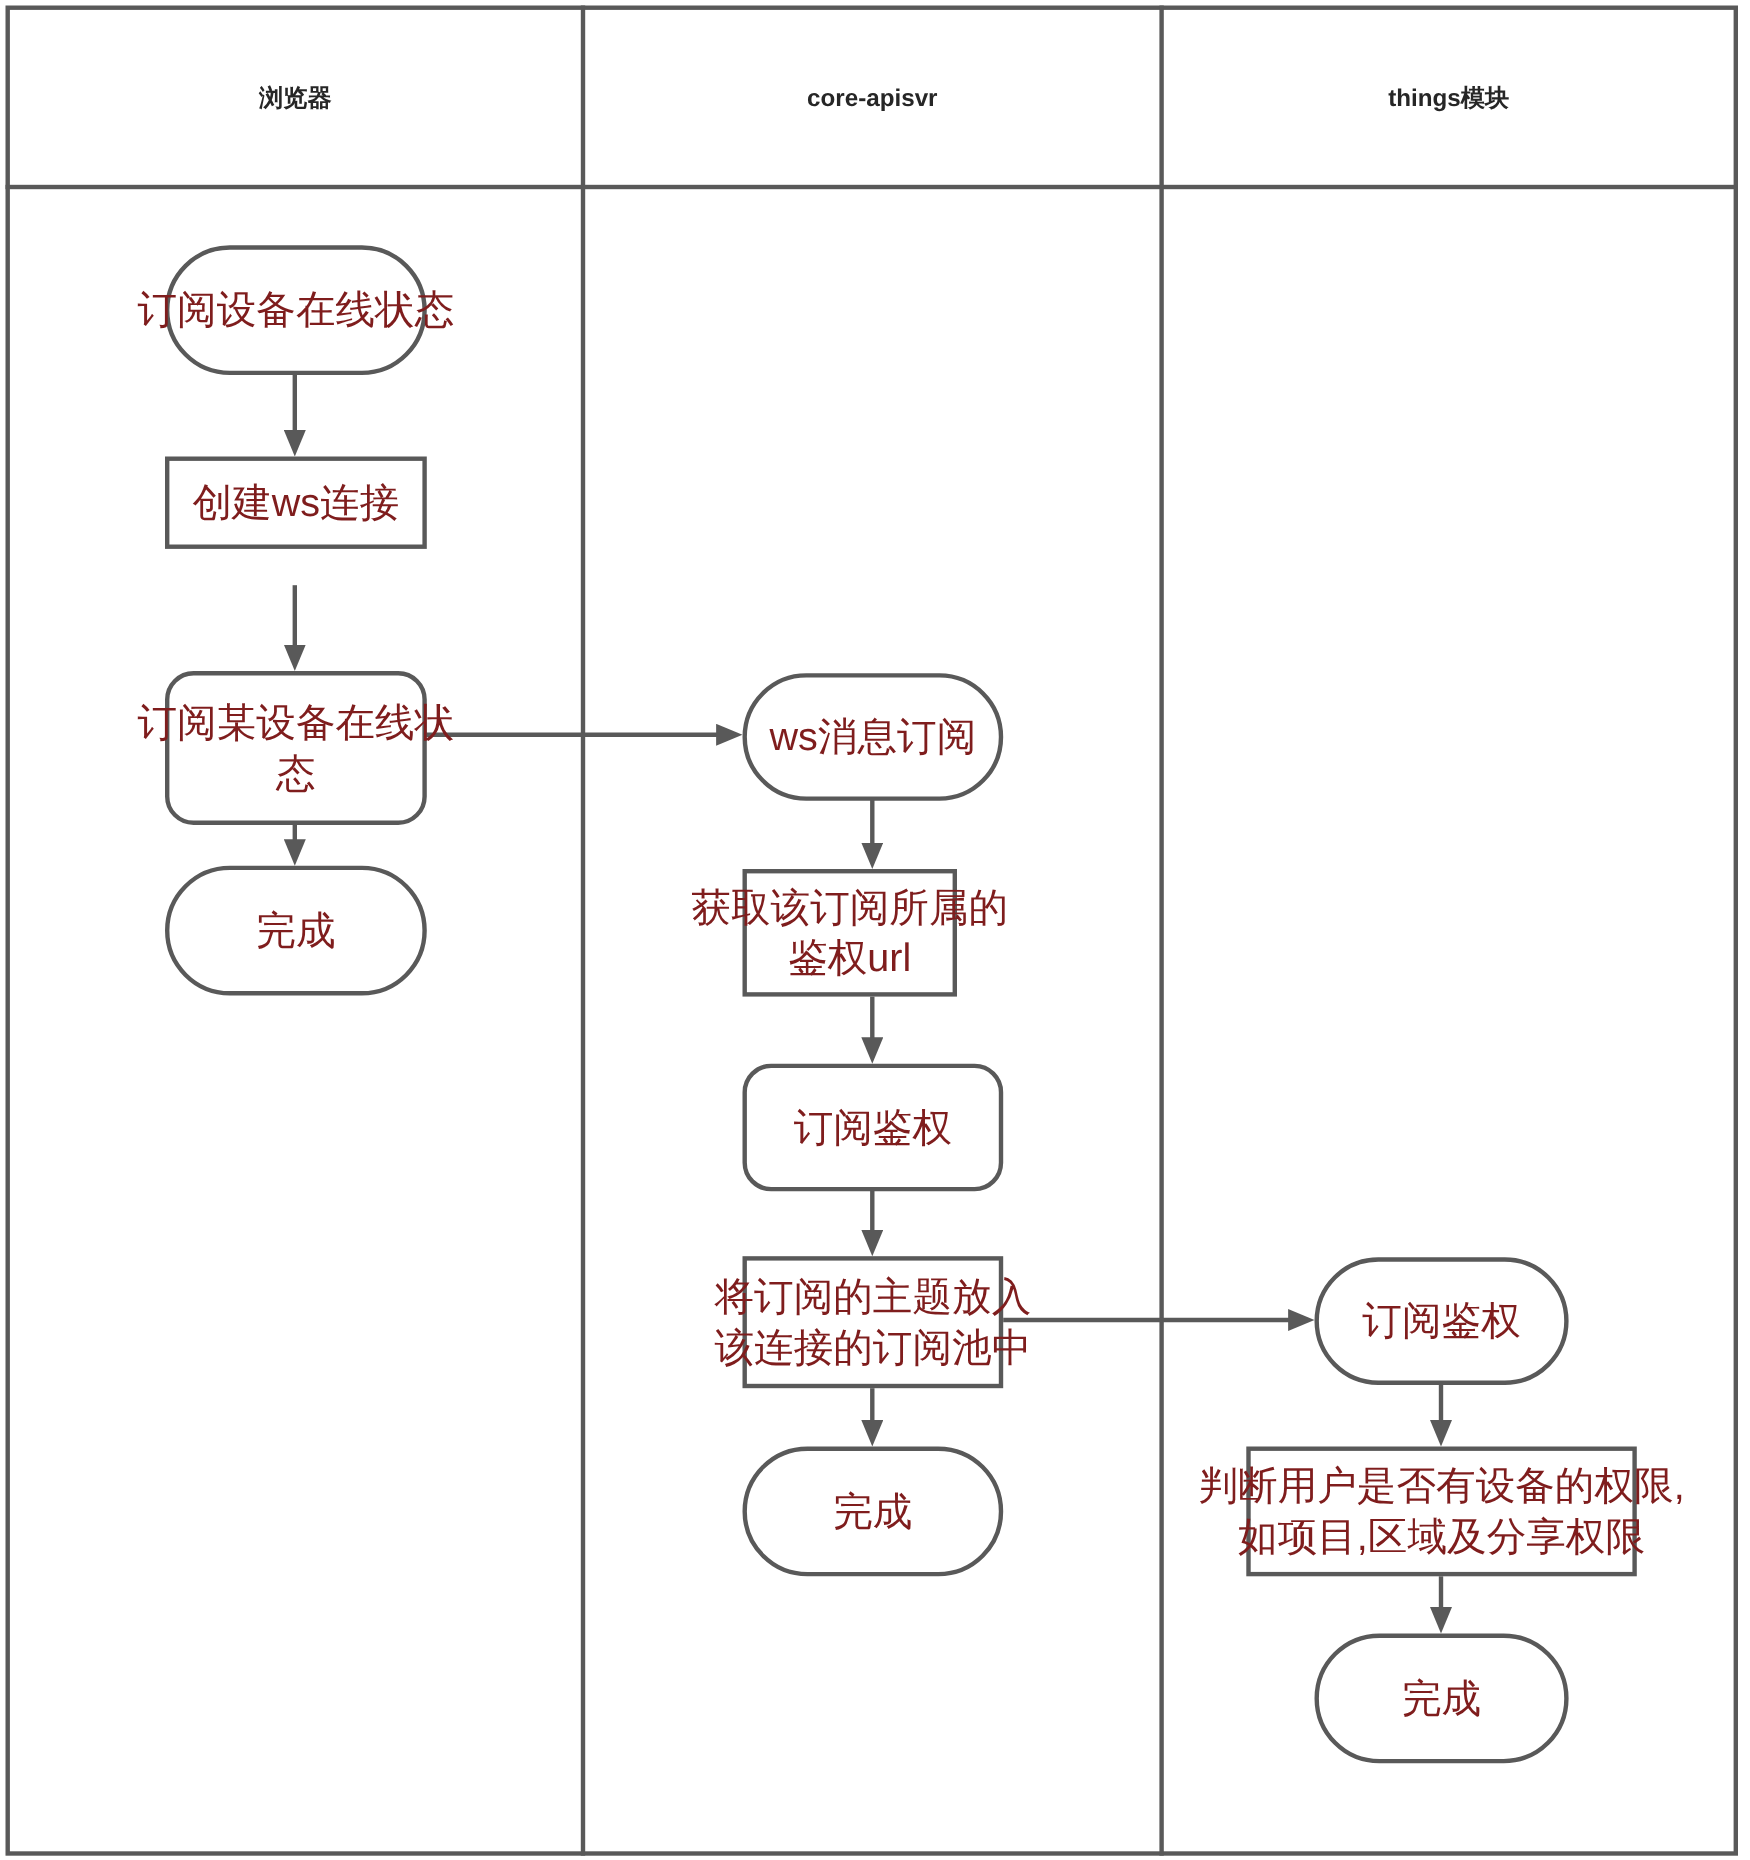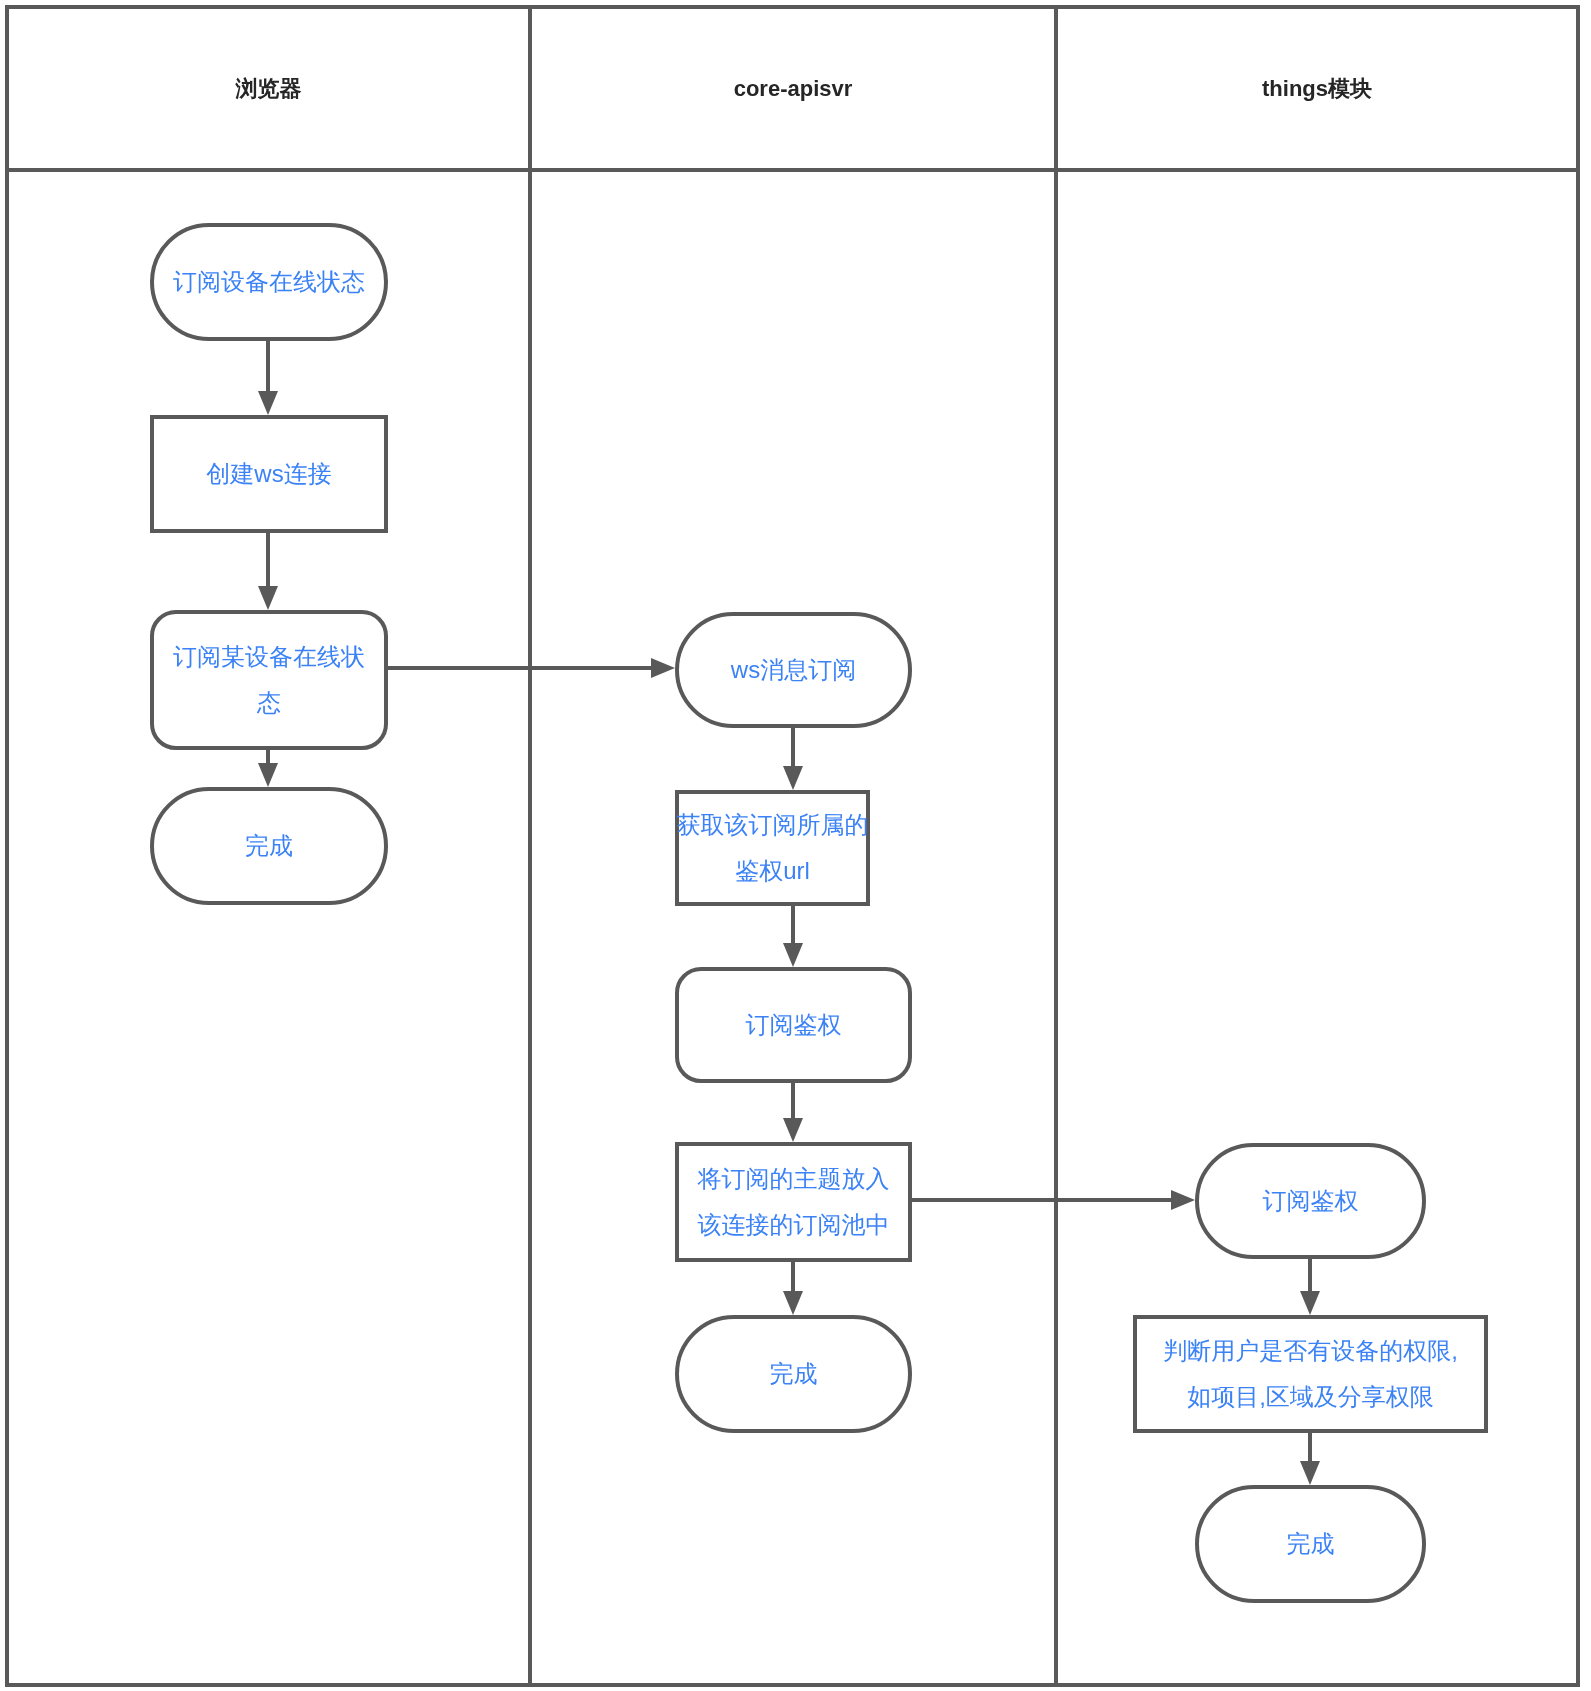--- a/index.html
+++ b/index.html
@@ -42,27 +42,27 @@
   .header-2 { left: 532px;  width: 522px; }
   .header-3 { left: 1058px; width: 518px; }
   .node {
     position: absolute;
     box-sizing: border-box;
     border: 4px solid #595959;
     background: #ffffff;
     display: flex; flex-direction: column;
     align-items: center; justify-content: center;
     text-align: center;
-    font-size: 24px; color: #3b82f6;
+    font-size: 36px; color: #7f1d1d;
   }
   .node span { display: block; line-height: 46px; white-space: nowrap; }
   .stadium { border-radius: 60px; }
   .rounded { border-radius: 26px; }
   .n1  { left: 150px;  top: 223px;  width: 238px; height: 118px; }
-  .n2  { left: 150px;  top: 415px;  width: 238px; height: 118px; }
+  .n2  { left: 150px;  top: 415px;  width: 238px; height: 84px; }
   .n3  { left: 150px;  top: 610px;  width: 238px; height: 140px; }
   .n4  { left: 150px;  top: 787px;  width: 238px; height: 118px; }
   .n5  { left: 675px;  top: 612px;  width: 237px; height: 116px; }
   .n6  { left: 675px;  top: 790px;  width: 195px; height: 116px; }
   .n7  { left: 675px;  top: 967px;  width: 237px; height: 116px; }
   .n8  { left: 675px;  top: 1142px; width: 237px; height: 120px; }
   .n9  { left: 675px;  top: 1315px; width: 237px; height: 118px; }
   .n10 { left: 1195px; top: 1143px; width: 231px; height: 116px; }
   .n11 { left: 1133px; top: 1315px; width: 355px; height: 118px; }
   .n12 { left: 1195px; top: 1485px; width: 231px; height: 118px; }

